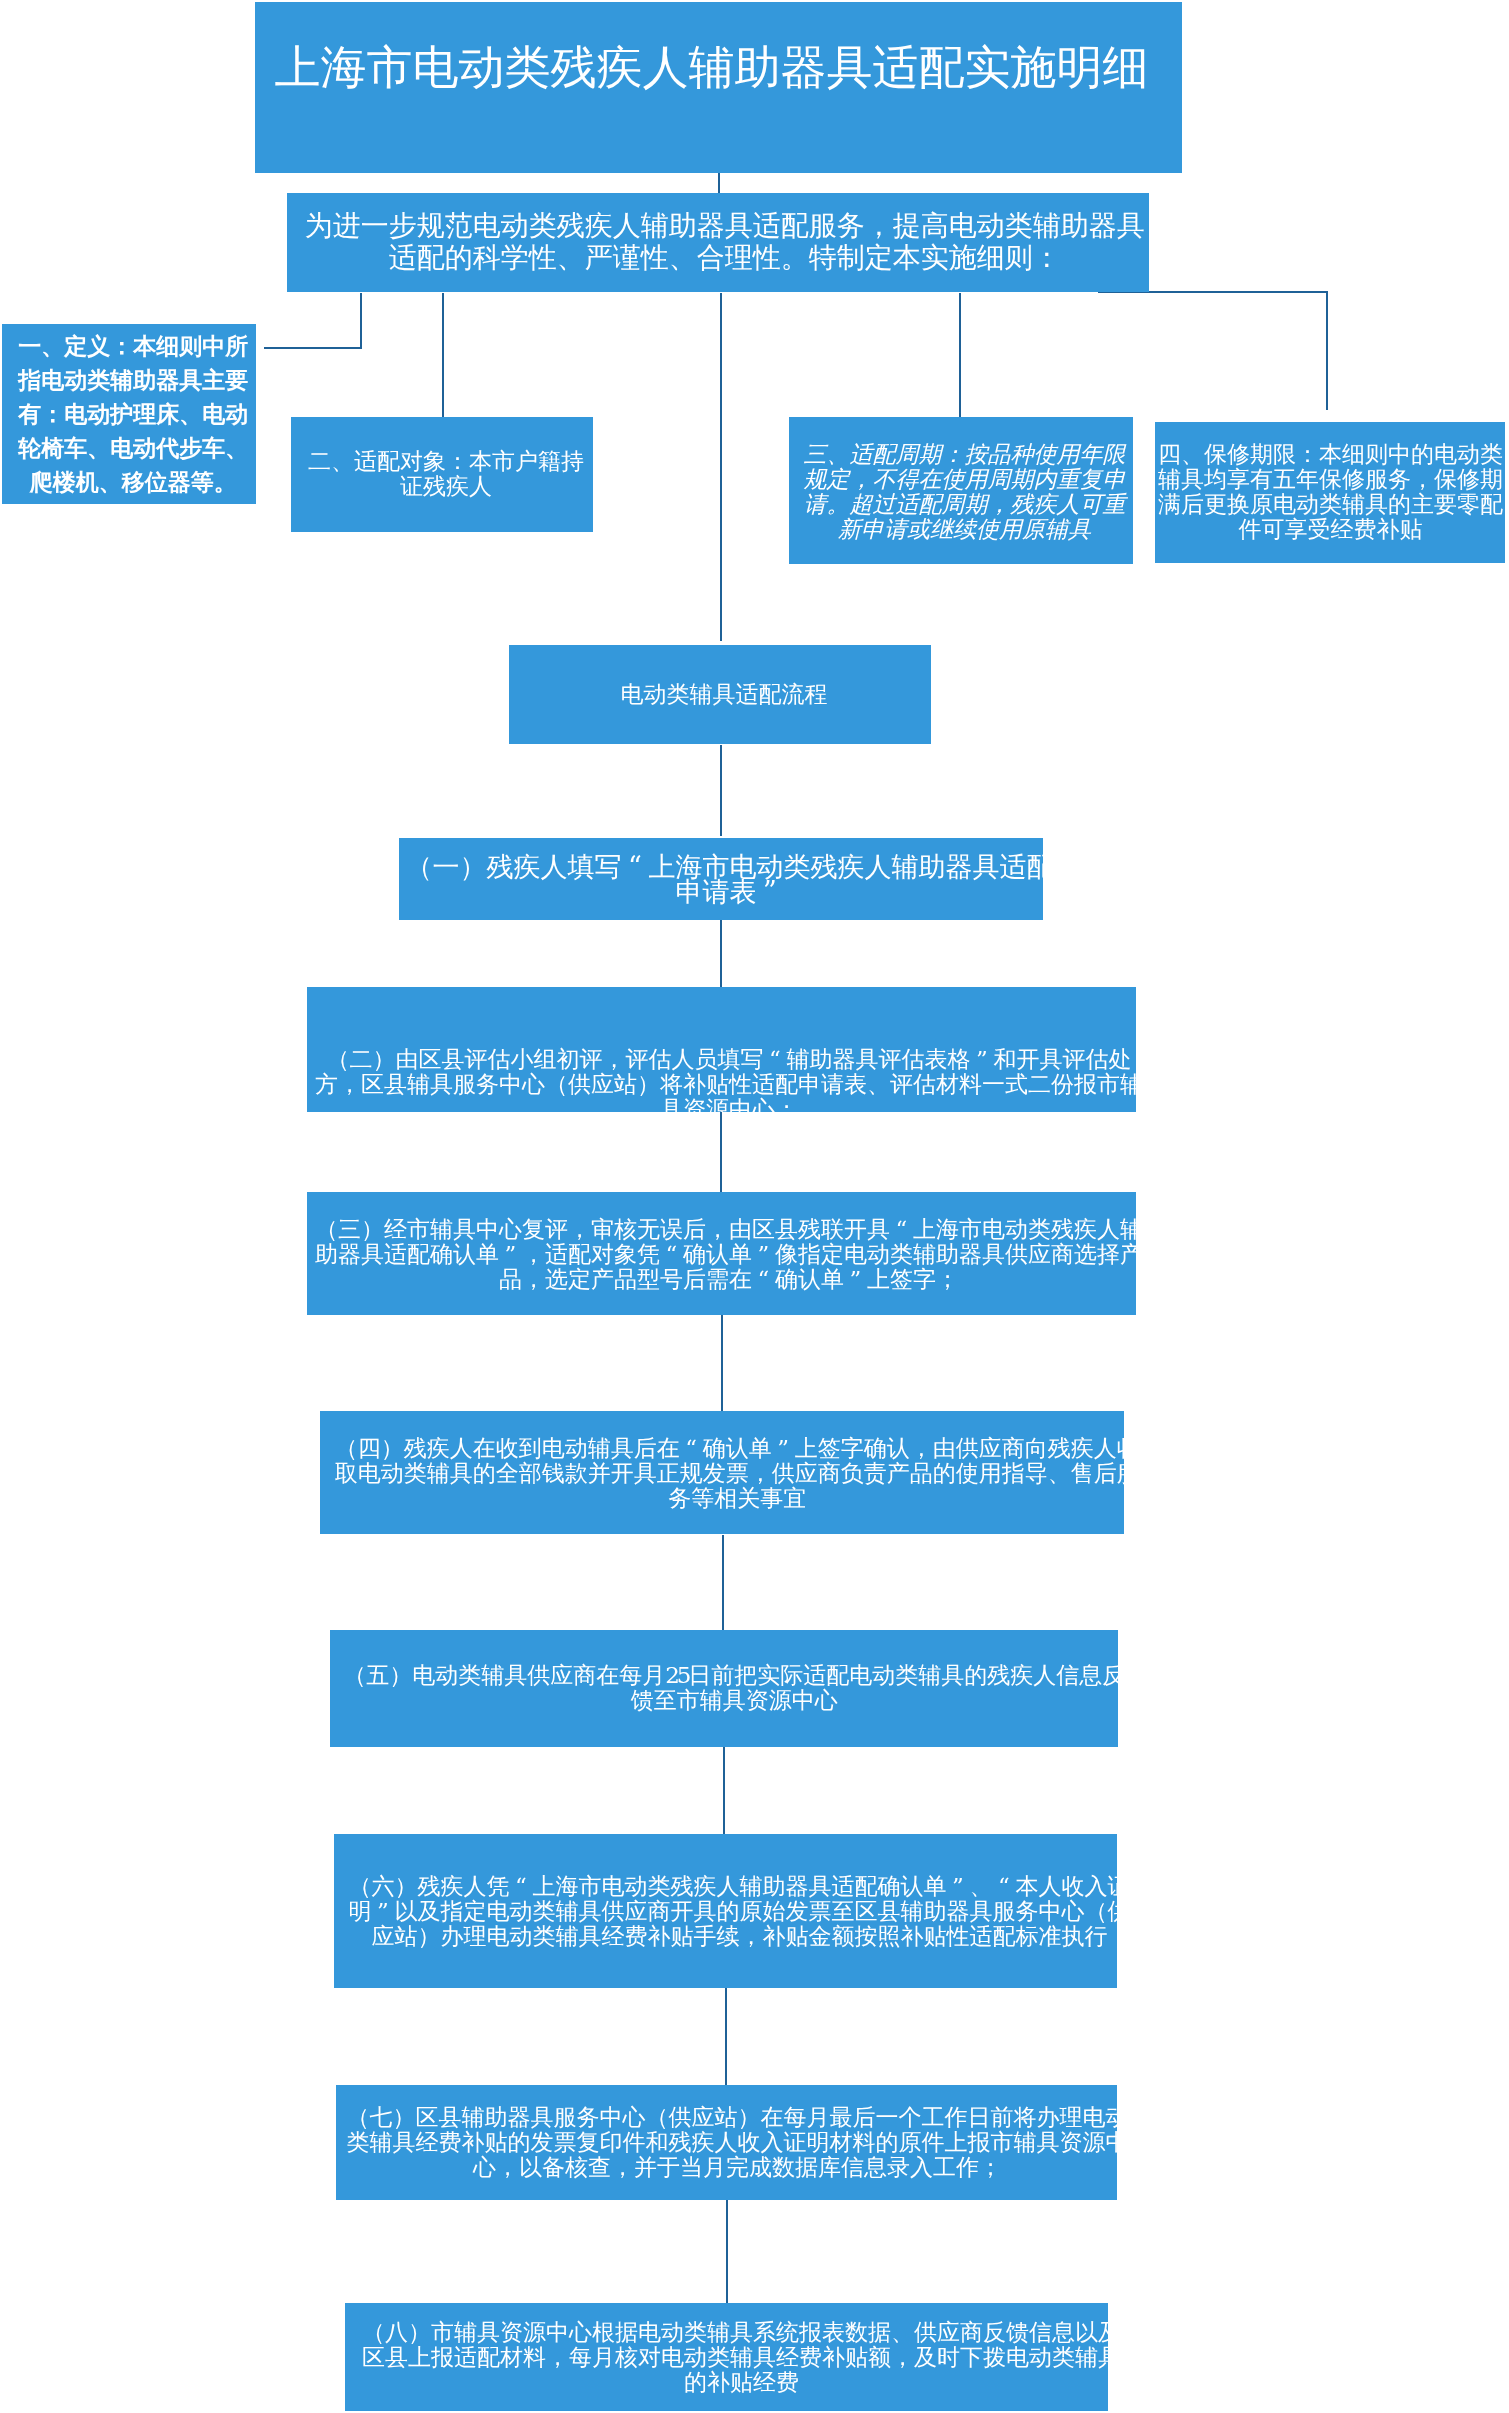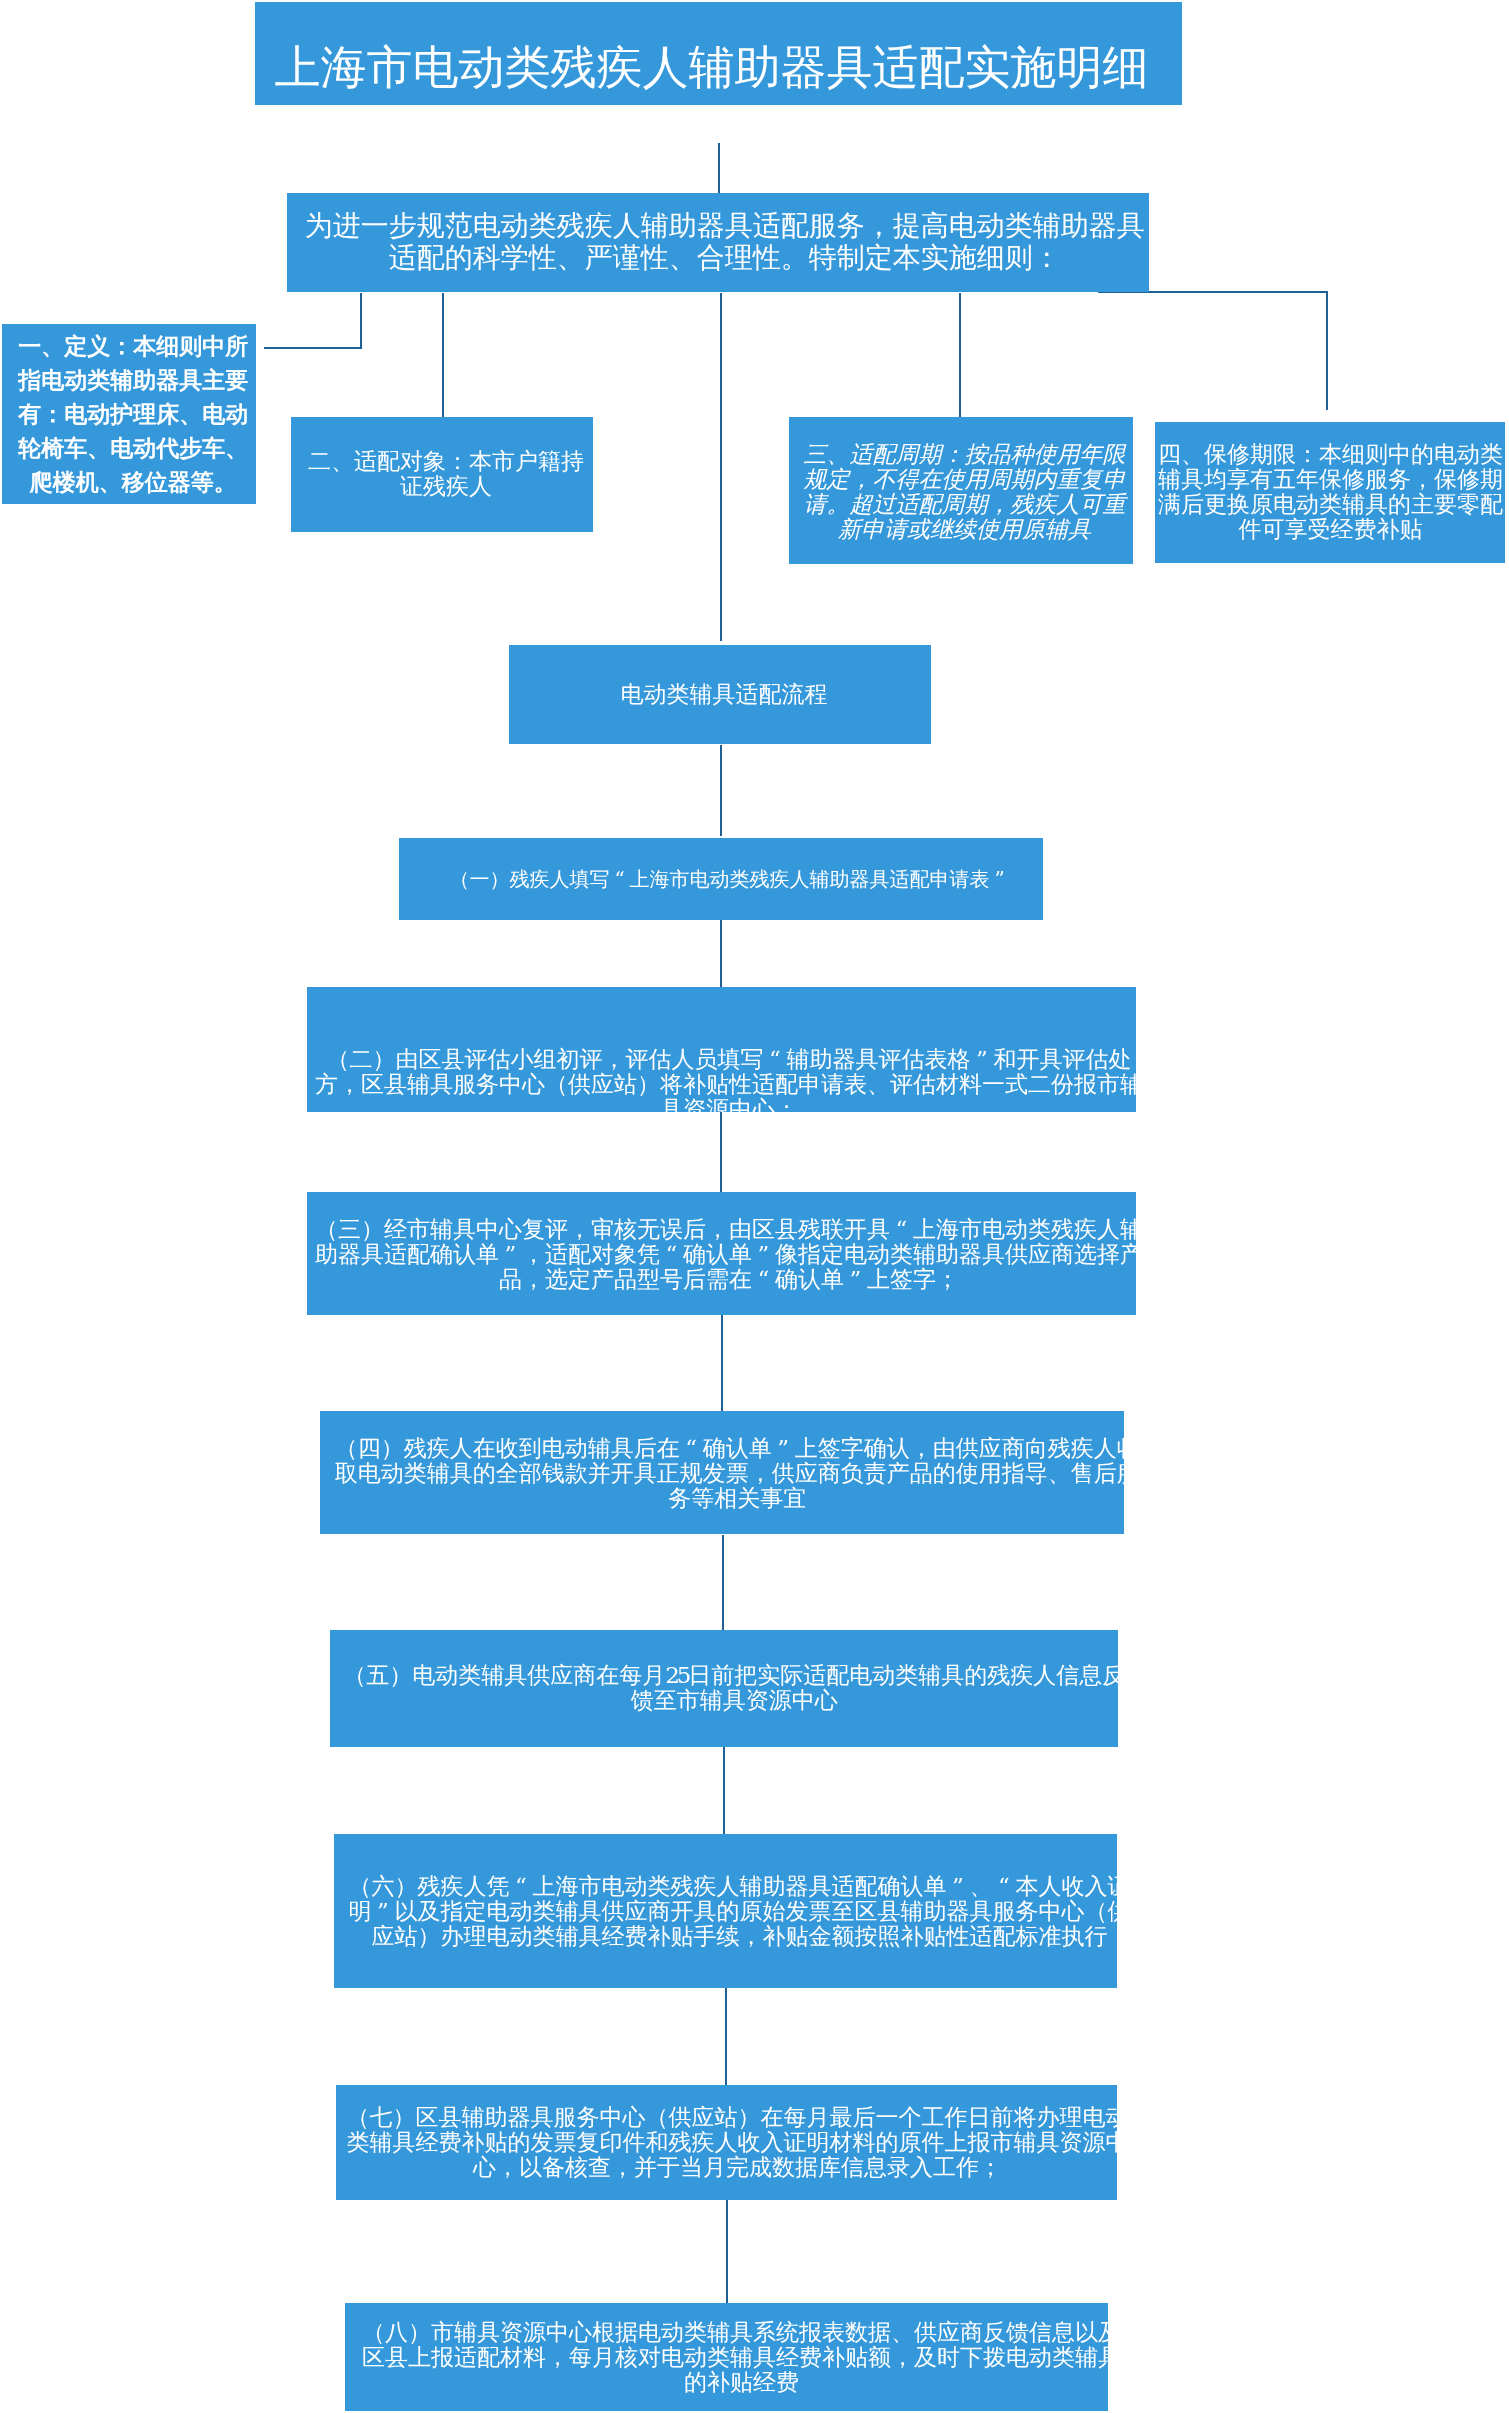--- a/index.html
+++ b/index.html
@@ -31,21 +31,21 @@
   <div class="conn" style="left:1326px;top:291px;width:2.2px;height:119px;"></div>
   <div class="conn" style="left:720px;top:293px;width:2.2px;height:348px;"></div>
   <div class="conn" style="left:720px;top:745px;width:2.2px;height:91px;"></div>
   <div class="conn" style="left:720px;top:920px;width:2.2px;height:67px;"></div>
   <div class="conn" style="left:720px;top:1112px;width:2.2px;height:80px;"></div>
   <div class="conn" style="left:721px;top:1315px;width:2.2px;height:97px;"></div>
   <div class="conn" style="left:722px;top:1535px;width:2.2px;height:95px;"></div>
   <div class="conn" style="left:723px;top:1746px;width:2.2px;height:88px;"></div>
   <div class="conn" style="left:725px;top:1988px;width:2.2px;height:97px;"></div>
   <div class="conn" style="left:726px;top:2200px;width:2.2px;height:103px;"></div>
-  <div class="node" style="left:255px;top:2.2px;width:927px;height:103px;">
+  <div class="node" style="left:255px;top:2.2px;width:927px;height:171px;">
     <div class="txt" style="left:-6.9px;top:65px;width:927px;font-size:46px;line-height:55px;transform:translateY(-50%);">上海市电动类残疾人辅助器具适配实施明细</div>
   </div>
   <div class="node" style="left:287px;top:193px;width:862px;height:99px;">
     <div class="txt" style="left:9.3px;top:49px;width:857px;font-size:28px;line-height:32px;transform:translateY(-50%);">为进一步规范电动类残疾人辅助器具适配服务，提高电动类辅助器具适配的科学性、严谨性、合理性。特制定本实施细则：</div>
   </div>
   <div class="grp">
     <div class="node" style="left:2.2px;top:324px;width:254px;height:180px;">
       <div class="txt" style="left:13px;top:90px;width:236px;font-size:23px;line-height:34px;transform:translateY(-50%);font-weight:bold;">一、定义：本细则中所指电动类辅助器具主要有：电动护理床、电动轮椅车、电动代步车、爬楼机、移位器等。</div>
     </div>
     <div class="node" style="left:291px;top:417px;width:302px;height:115px;">
@@ -56,21 +56,21 @@
     </div>
     <div class="node" style="left:1155px;top:422px;width:350px;height:141px;">
       <div class="txt" style="left:-0.5px;top:70px;width:352px;font-size:23px;line-height:25px;transform:translateY(-50%);">四、保修期限：本细则中的电动类辅具均享有五年保修服务，保修期满后更换原电动类辅具的主要零配件可享受经费补贴</div>
     </div>
   </div>
   <div class="grp">
     <div class="node" style="left:509px;top:645px;width:422px;height:99px;">
       <div class="txt" style="left:6px;top:49px;width:418px;font-size:23px;line-height:25px;transform:translateY(-50%);">电动类辅具适配流程</div>
     </div>
     <div class="node" style="left:399px;top:838px;width:644px;height:82px;">
-      <div class="txt" style="left:6px;top:41px;width:649px;font-size:20px;line-height:25px;transform:translateY(-50%);">（一）残疾人填写<i class="fw">“</i>上海市电动类残疾人辅助器具适配申请表<i class="fw">”</i></div>
+      <div class="txt" style="left:6px;top:41px;width:649px;font-size:27px;line-height:25px;transform:translateY(-50%);">（一）残疾人填写<i class="fw">“</i>上海市电动类残疾人辅助器具适配申请表<i class="fw">”</i></div>
     </div>
     <div class="node" style="left:307px;top:987px;width:829px;height:125px;">
       <div class="txt" style="left:4.4px;top:63px;width:835px;font-size:23px;line-height:25px;transform:translateY(-50%);margin-top:34px;">（二）由区县评估小组初评，评估人员填写<i class="fw">“</i>辅助器具评估表格<i class="fw">”</i>和开具评估处方，区县辅具服务中心（供应站）将补贴性适配申请表、评估材料一式二份报市辅具资源中心；</div>
     </div>
     <div class="node" style="left:307px;top:1192px;width:829px;height:123px;">
       <div class="txt" style="left:4.4px;top:62px;width:835px;font-size:23px;line-height:25px;transform:translateY(-50%);">（三）经市辅具中心复评，审核无误后，由区县残联开具<i class="fw">“</i>上海市电动类残疾人辅助器具适配确认单<i class="fw">”</i>，适配对象凭<i class="fw">“</i>确认单<i class="fw">”</i>像指定电动类辅助器具供应商选择产品，选定产品型号后需在<i class="fw">“</i>确认单<i class="fw">”</i>上签字；</div>
     </div>
     <div class="node" style="left:320px;top:1411px;width:804px;height:123px;">
       <div class="txt" style="left:7.7px;top:62px;width:819px;font-size:23px;line-height:25px;transform:translateY(-50%);">（四）残疾人在收到电动辅具后在<i class="fw">“</i>确认单<i class="fw">”</i>上签字确认，由供应商向残疾人收取电动类辅具的全部钱款并开具正规发票，供应商负责产品的使用指导、售后服务等相关事宜</div>
     </div>

